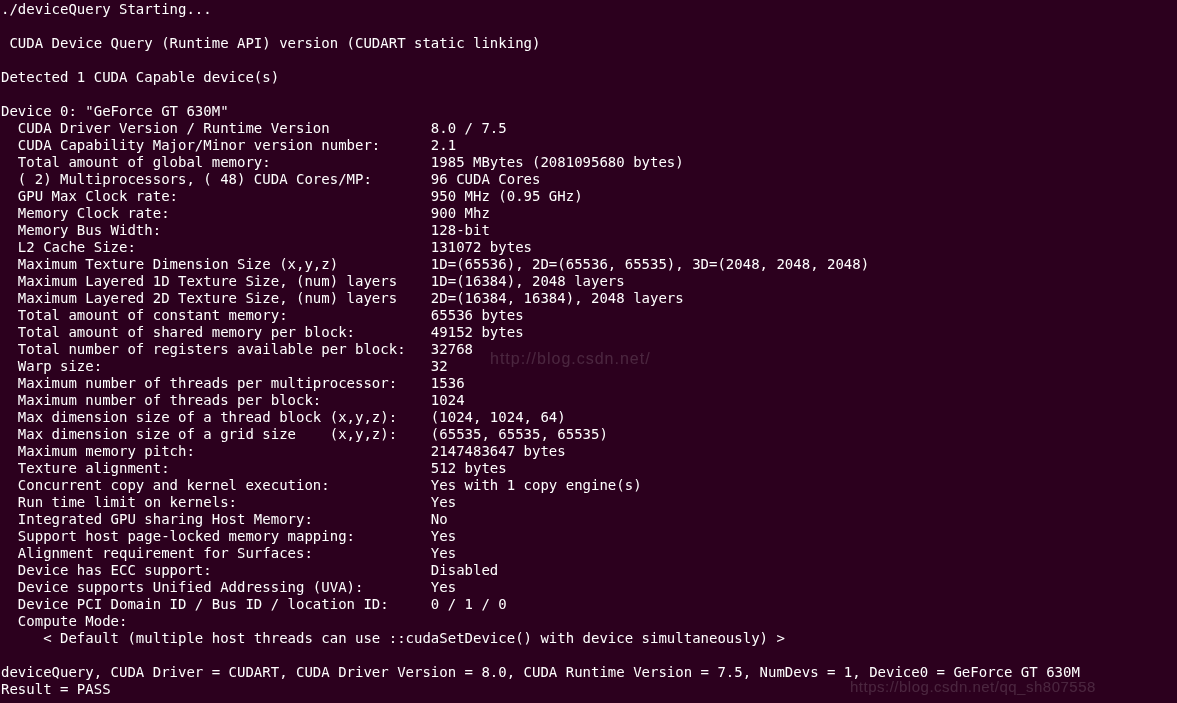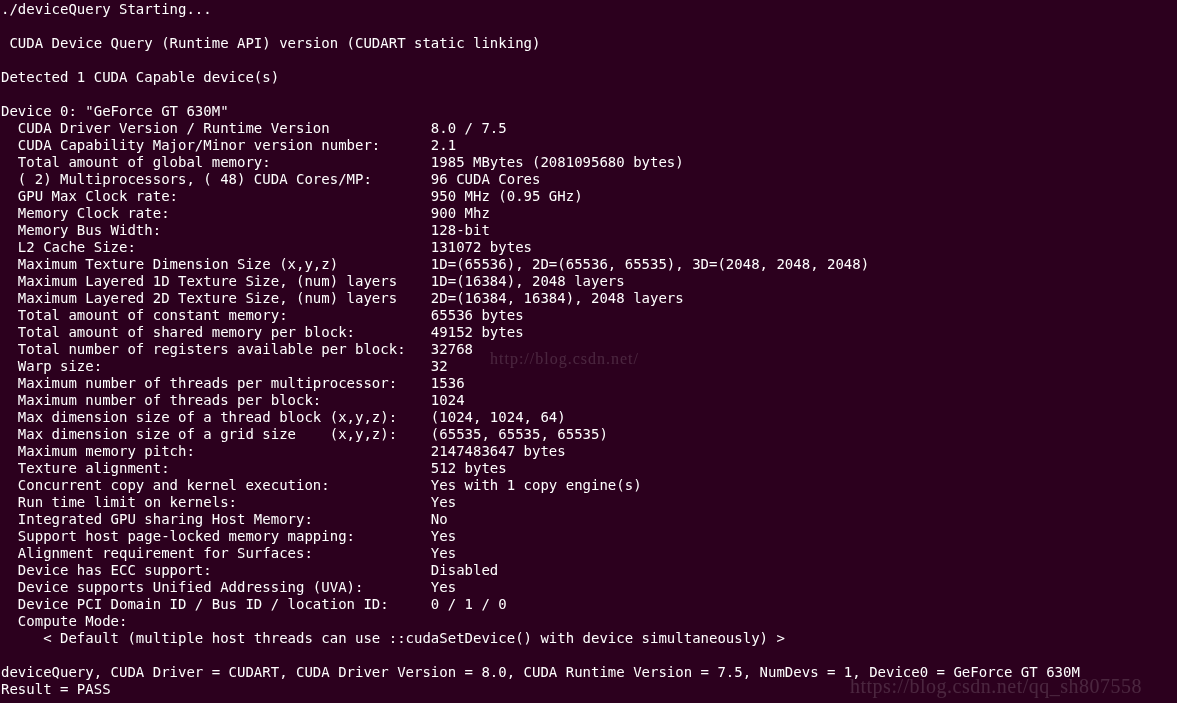--- a/index.html
+++ b/index.html
@@ -1,19 +1,19 @@
 <!DOCTYPE html>
 <html><head>
 <meta charset="utf-8">
 <style>
   html,body{margin:0;padding:0;background:#2c001e;color:#fff;font-family:"Ubuntu Mono","DejaVu Sans Mono",Consolas,monospace;font-size:14px;line-height:17px;width:1177px;height:703px;overflow:hidden}
   pre{margin:1px;white-space:pre}
-  .watermark{position:absolute;color:rgba(255,255,255,0.15);pointer-events:none;font-family:Liberation Serif, serif}
+  .watermark{position:absolute;color:rgba(255,255,255,0.15);pointer-events:none;font-family:Liberation Sans, sans-serif}
   .wm1{top:350px;left:490px;font-size:16px;letter-spacing:1px}
-  .wm2{top:678px;left:850px;font-size:20px;letter-spacing:0.5px}
+  .wm2{top:678px;left:850px;font-size:15px;letter-spacing:0.5px}
 </style>
 </head>
 <body>
 
 <pre id="out">./deviceQuery Starting...
 
  CUDA Device Query (Runtime API) version (CUDART static linking)
 
 Detected 1 CUDA Capable device(s)
 

